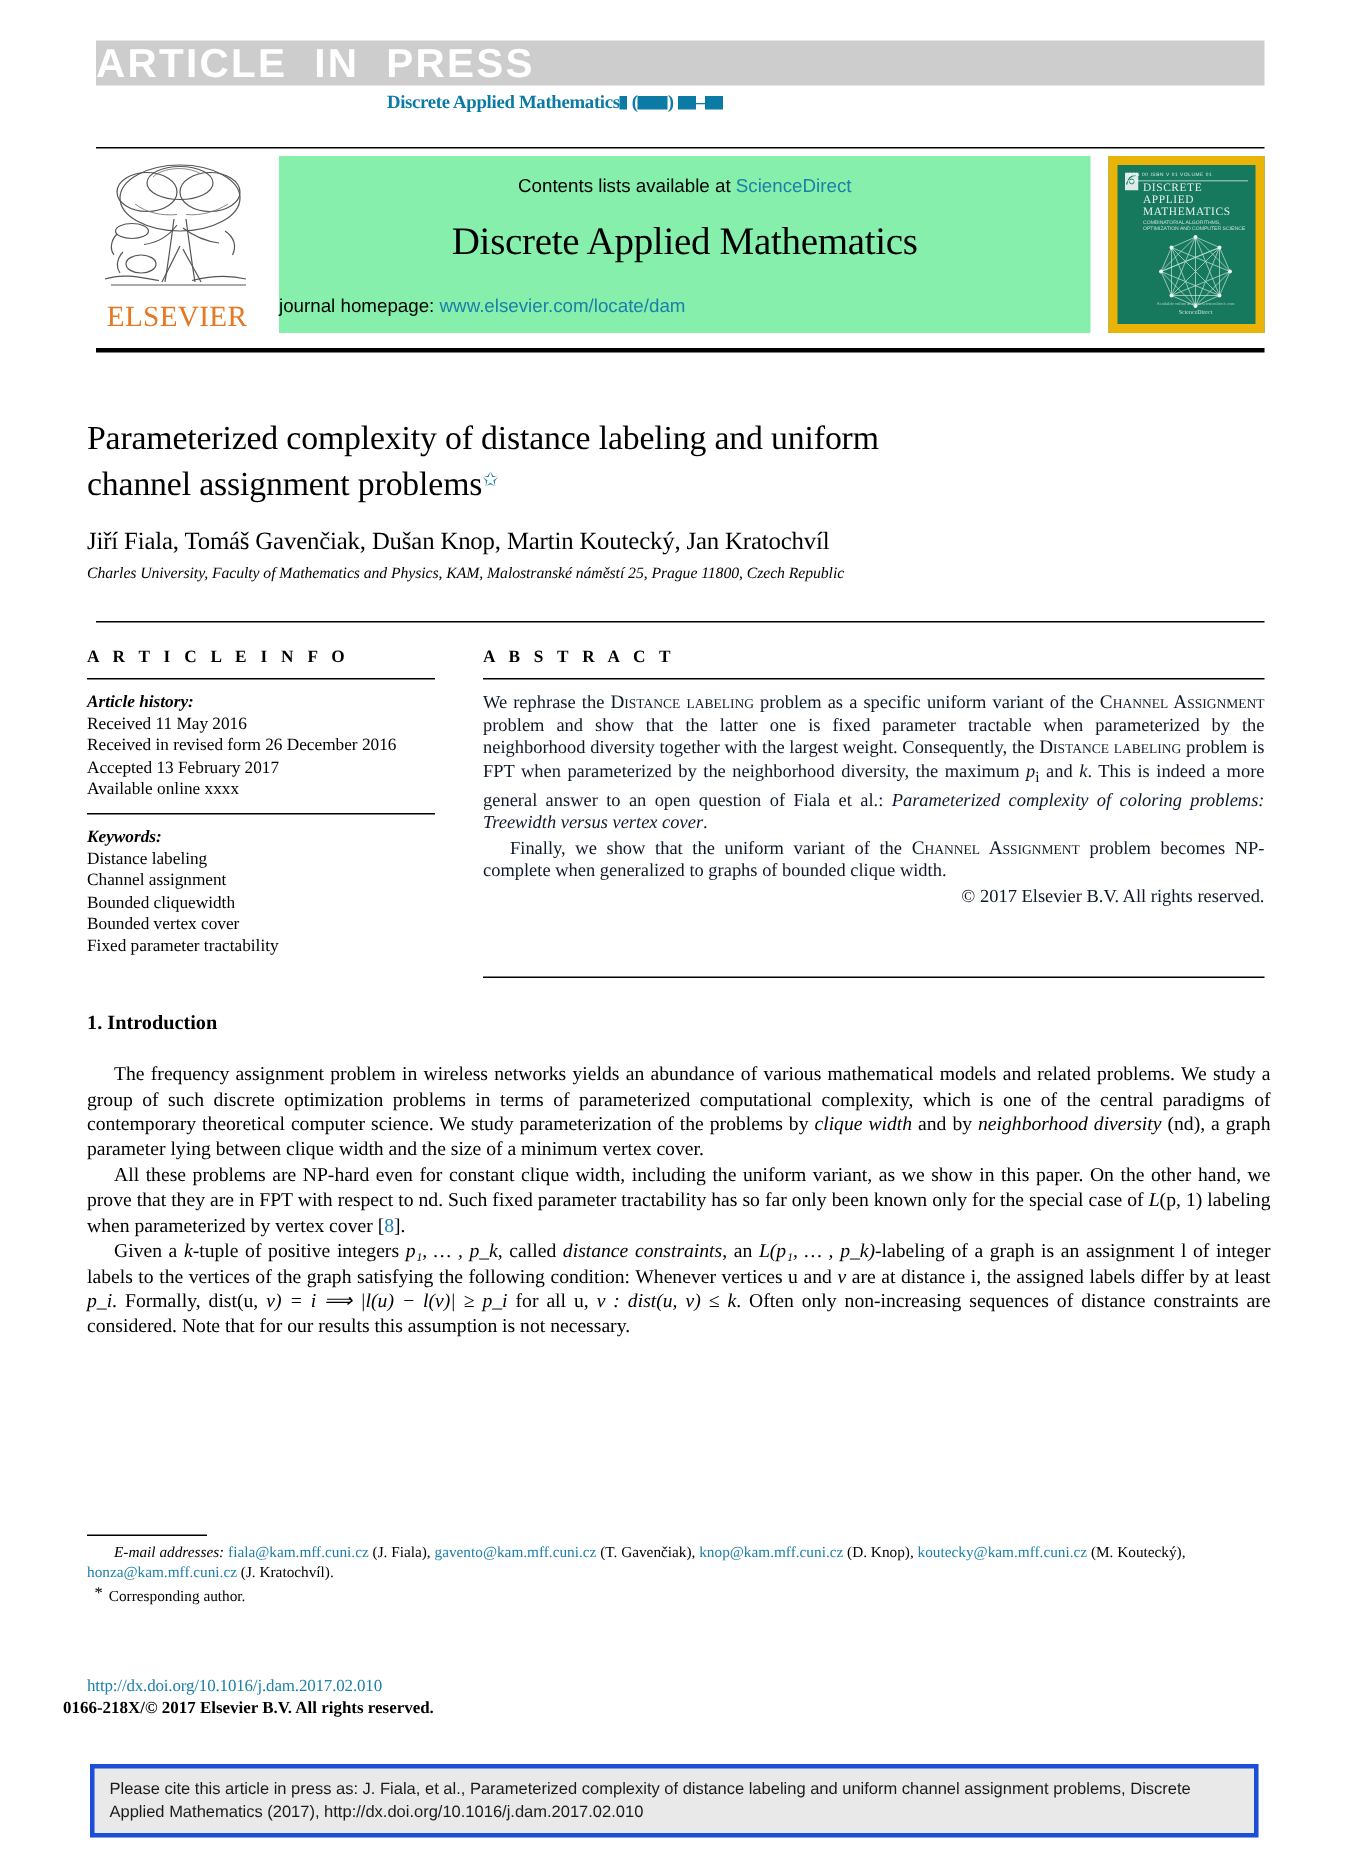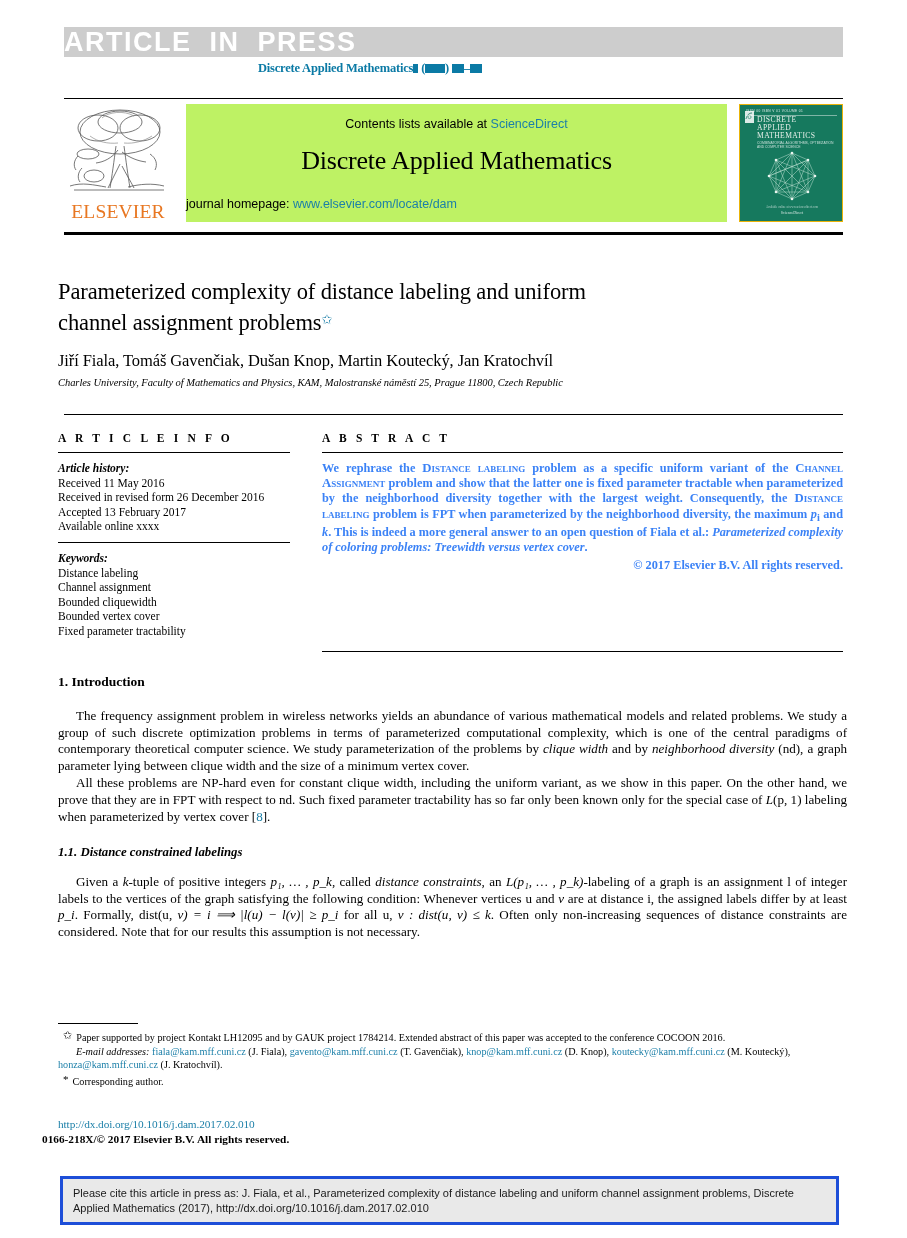--- a/index.html
+++ b/index.html
@@ -108,21 +108,21 @@
     font-weight: normal;
     letter-spacing: 0.2px;
     line-height: 1;
   }
   .contents-panel {
     position: absolute;
     left: 122px;
     top: 0;
     width: 541px;
     height: 118px;
-    background: #bef264;
+    background: #86efac;
   }
   .contents-line {
     position: absolute;
     left: 0;
     top: 13px;
     width: 541px;
     text-align: center;
     font-family: "Liberation Sans", sans-serif;
     font-size: 12.5px;
     color: #000;
@@ -154,21 +154,21 @@
   .homepage-line .hp-link {
     color: #1b7fa8;
   }
   .cover-thumb {
     position: absolute;
     left: 675px;
     top: 0;
     width: 104px;
     height: 118px;
     background: #16795e;
-    border: 1px solid #eab308;
+    border: 6px solid #eab308;
     box-sizing: border-box;
     overflow: hidden;
   }
   .cover-topbar {
     position: absolute;
     left: 6px;
     top: 4px;
     right: 5px;
     height: 6px;
     border-bottom: 1px solid rgba(255,255,255,0.45);
@@ -318,23 +318,22 @@
   .info-body {
     font-family: "Liberation Serif", serif;
     font-size: 11.5px;
     line-height: 14.6px;
     color: #000;
   }
   .abs-body {
     font-family: "Liberation Serif", serif;
     font-size: 12.3px;
     line-height: 15.2px;
-    color: #3b82f6;
+    color: #0f172a;
     text-align: justify;
-    font-weight: bold;
   }
   .abs-body p { margin: 0; }
   .abs-body p.indent { text-indent: 18px; margin-top: 1px; }
   .sc {
     font-variant: small-caps;
     font-size: 12.8px;
   }
   .copyright {
     text-align: right;
     margin-top: 2px;
@@ -597,41 +596,40 @@
       <div>Bounded vertex cover</div>
       <div>Fixed parameter tractability</div>
     </div>
   </div>
 
   <div class="abs-col">
     <div class="sec-head">A B S T R A C T</div>
     <div class="hr-thin"></div>
     <div class="abs-body">
       <p><span>We rephrase the </span><span class="sc">Distance labeling</span><span> problem as a specific uniform variant of the </span><span class="sc">Channel Assignment</span><span> problem and show that the latter one is fixed parameter tractable when parameterized by the neighborhood diversity together with the largest weight. Consequently, the </span><span class="sc">Distance labeling</span><span> problem is FPT when parameterized by the neighborhood diversity, the maximum </span><i class="it">p</i><sub>i</sub><span> and </span><i class="it">k</i><span>. This is indeed a more general answer to an open question of Fiala et al.: </span><i class="it">Parameterized complexity of coloring problems: Treewidth versus vertex cover</i><span>.</span></p>
+      <p class="indent"><span>Finally, we show that the uniform variant of the </span><span class="sc">Channel Assignment</span><span> problem becomes NP-complete when generalized to graphs of bounded clique width.</span></p>
       <div class="copyright">© 2017 Elsevier B.V. All rights reserved.</div>
     </div>
   </div>
 
   <div class="rule-abs"></div>
 
   <div class="body-area">
     <h2 class="num-head">1. Introduction</h2>
 
     <p class="para"><span>The frequency assignment problem in wireless networks yields an abundance of various mathematical models and related problems. We study a group of such discrete optimization problems in terms of parameterized computational complexity, which is one of the central paradigms of contemporary theoretical computer science. We study parameterization of the problems by </span><i class="it">clique width</i><span> and by </span><i class="it">neighborhood diversity</i><span> (nd), a graph parameter lying between clique width and the size of a minimum vertex cover.</span></p>
 
     <p class="para"><span>All these problems are NP-hard even for constant clique width, including the uniform variant, as we show in this paper. On the other hand, we prove that they are in FPT with respect to nd. Such fixed parameter tractability has so far only been known only for the special case of </span><i class="it">L</i><span>(p, 1) labeling when parameterized by vertex cover [</span><a class="ref-link">8</a><span>].</span></p>
 
-    <h3 class="sub-head">1.1. Distance constrained labelings</h3>
 
     <p class="para"><span>Given a </span><i class="it">k</i><span>-tuple of positive integers </span><i class="it">p₁, … , p_k</i><span>, called </span><i class="it">distance constraints</i><span>, an </span><i class="it">L(p₁, … , p_k)</i><span>-labeling of a graph is an assignment l of integer labels to the vertices of the graph satisfying the following condition: Whenever vertices u and </span><i class="it">v</i><span> are at distance i, the assigned labels differ by at least </span><i class="it">p_i</i><span>. Formally, dist(u, </span><i class="it">v) = i ⟹ |l(u) − l(v)| ≥ p_i</i><span> for all u, </span><i class="it">v : dist(u, v) ≤ k</i><span>. Often only non-increasing sequences of distance constraints are considered. Note that for our results this assumption is not necessary.</span></p>
   </div>
 
   <div class="foot-rule"></div>
   <div class="footnotes">
-    <p><span class="fn-star">✩</span><span>Paper supported by project Kontakt LH12095 and by GAUK project 1784214. Extended abstract of this paper was accepted to the conference COCOON 2016.</span></p>
     <p style="text-indent:18px;">
       <i class="it">E-mail addresses:</i>
       <a class="mail">fiala@kam.mff.cuni.cz</a>
       <span>(J. Fiala),</span>
       <a class="mail">gavento@kam.mff.cuni.cz</a>
       <span>(T. Gavenčiak),</span>
       <a class="mail">knop@kam.mff.cuni.cz</a>
       <span>(D. Knop),</span>
       <a class="mail">koutecky@kam.mff.cuni.cz</a>
       <span>(M. Koutecký),</span>

